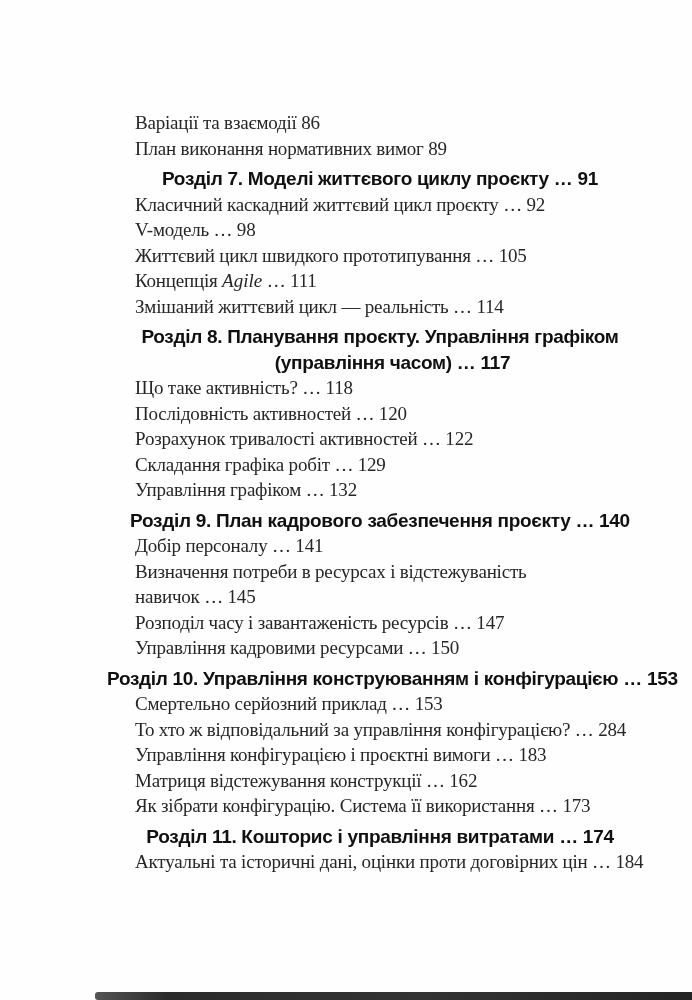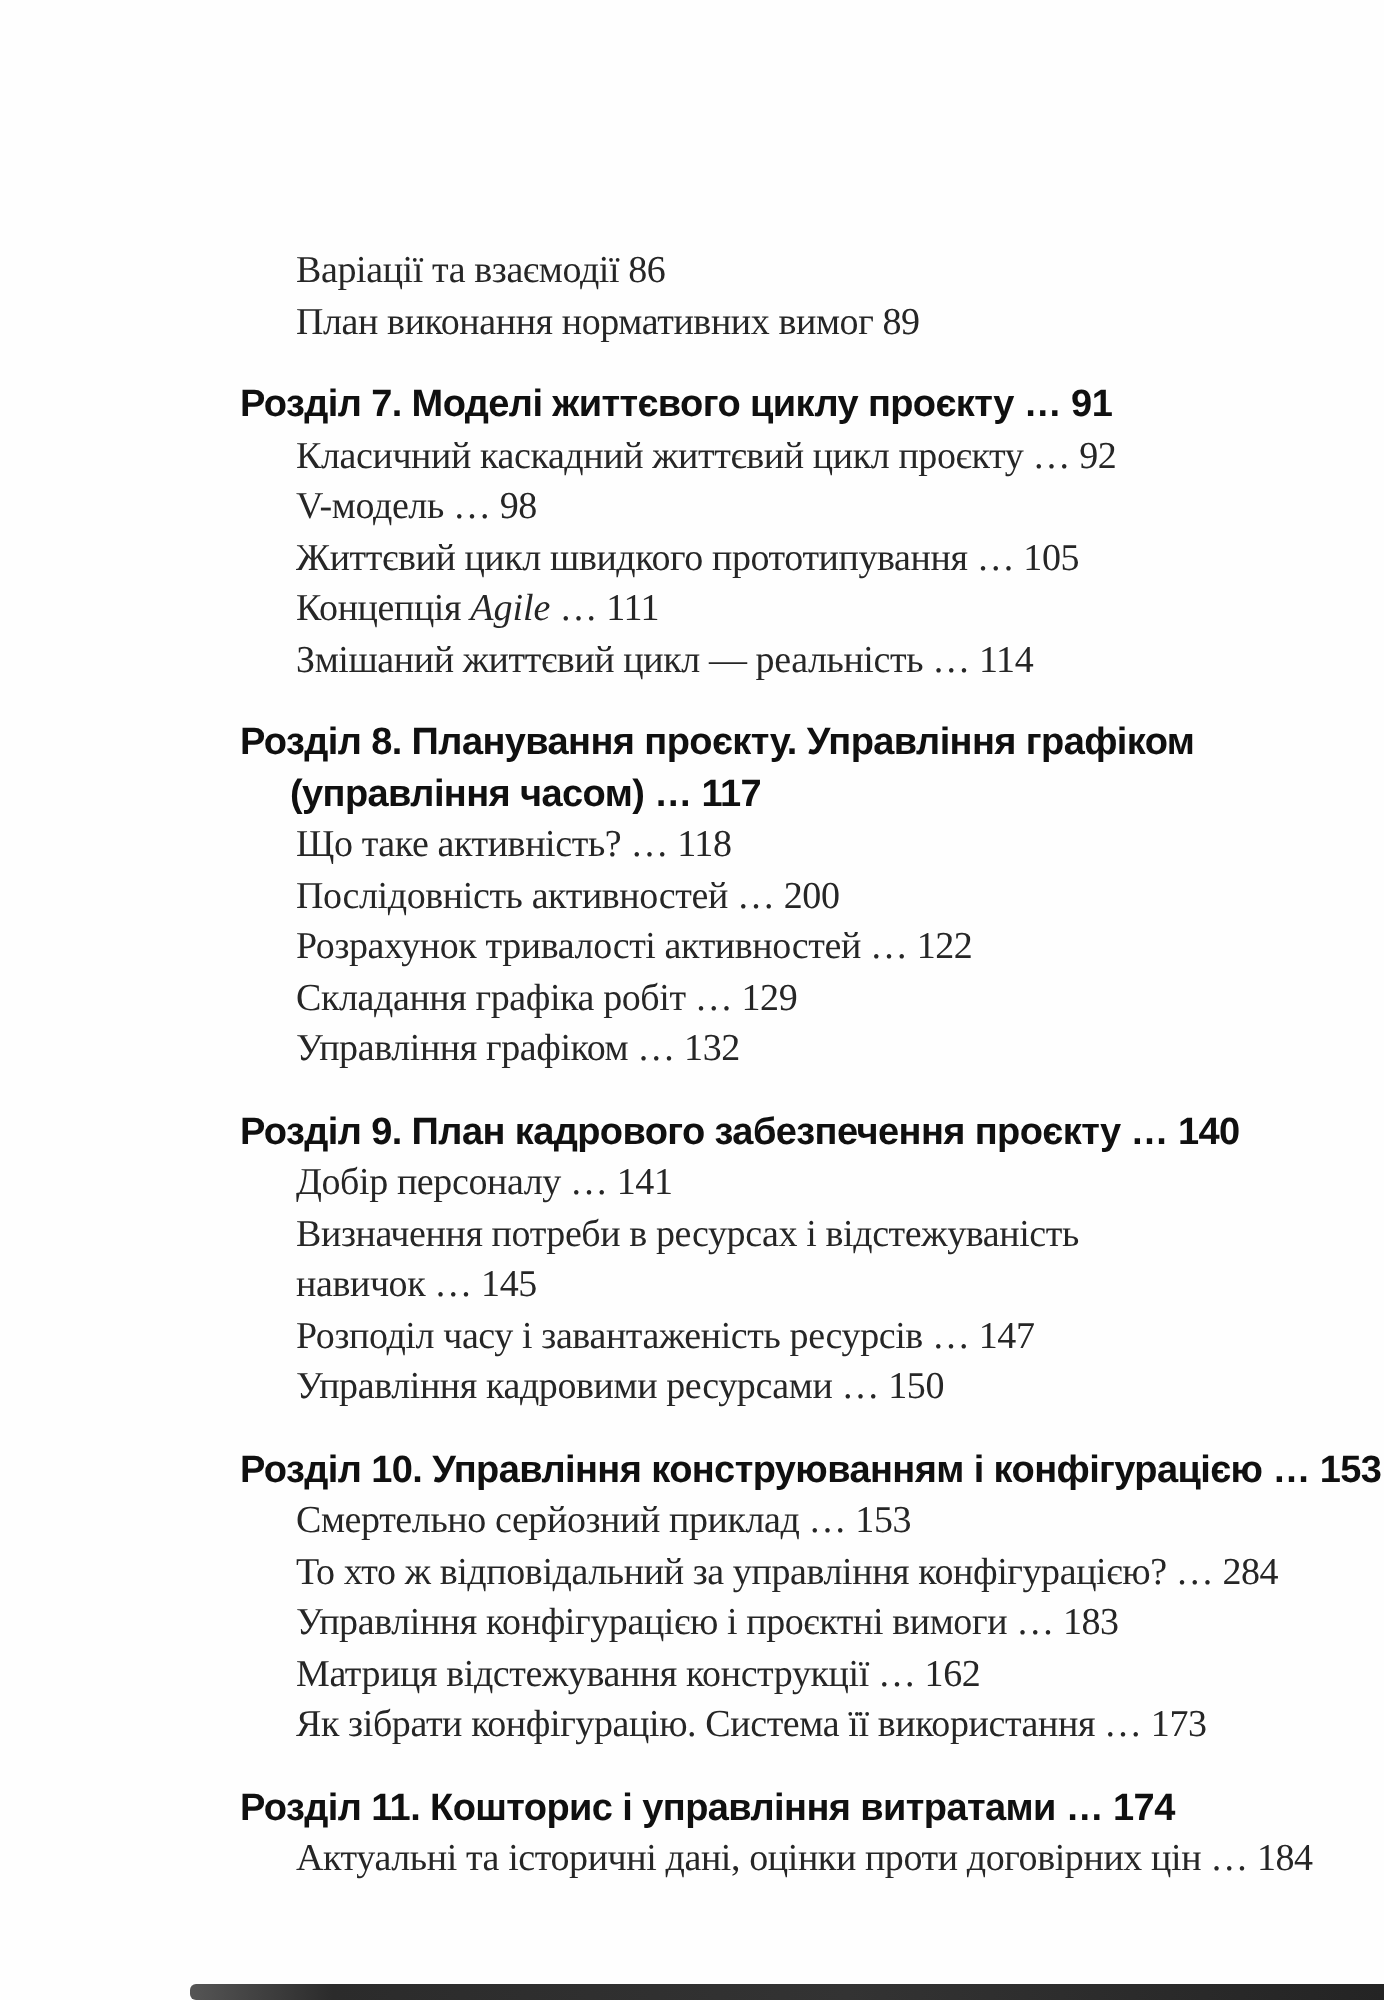--- a/index.html
+++ b/index.html
@@ -9,21 +9,21 @@
     width: 692px;
     height: 1000px;
     background: #fefefe;
     box-sizing: border-box;
     padding: 107px 36px 0 104px;
     overflow: hidden;
     font-family: "Liberation Serif", serif;
     color: #262626;
   }
 
-  .toc-section { margin: 16px; padding: 0; }
+  .toc-section { margin: 3px; padding: 0; }
 
   .line {
     white-space: nowrap;
     line-height: 25.5px;
     height: 25.5px;
   }
 
   .toc-entry {
     margin-left: 28px;
     font-size: 19px;
@@ -36,20 +36,21 @@
     text-align: center;
   }
 
   .chapter-heading {
     font-family: "Liberation Sans", sans-serif;
     font-weight: 700;
     font-size: 19px;
     color: #101010;
     margin-top: 5px;
     letter-spacing: -0.3px;
+    text-align: center;
   }
 
   .chapter-heading .line.cont { padding-left: 25px; }
 
   .scan-artifact-bar {
     position: absolute;
     left: 95px;
     right: 0;
     bottom: 0;
     height: 8px;
@@ -92,21 +93,21 @@
       </section>
       <section class="toc-section">
         <div class="chapter-heading">
           <div class="line">Розділ 8. Планування проєкту. Управління графіком</div>
           <div class="line cont">(управління часом) … 117</div>
         </div>
         <div class="toc-entry">
           <div class="line"><span>Що таке активність? … 118</span></div>
         </div>
         <div class="toc-entry">
-          <div class="line"><span>Послідовність активностей … 200</span></div>
+          <div class="line"><span>Послідовність активностей … 120</span></div>
         </div>
         <div class="toc-entry">
           <div class="line"><span>Розрахунок тривалості активностей … 122</span></div>
         </div>
         <div class="toc-entry">
           <div class="line"><span>Складання графіка робіт … 129</span></div>
         </div>
         <div class="toc-entry">
           <div class="line"><span>Управління графіком … 132</span></div>
         </div>

